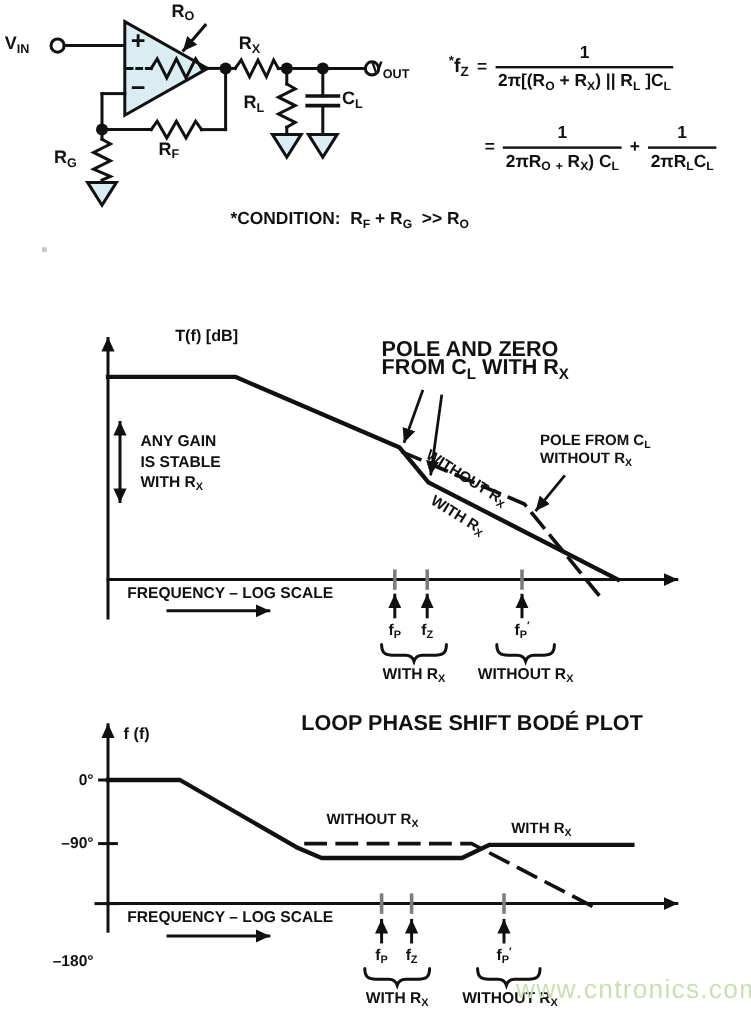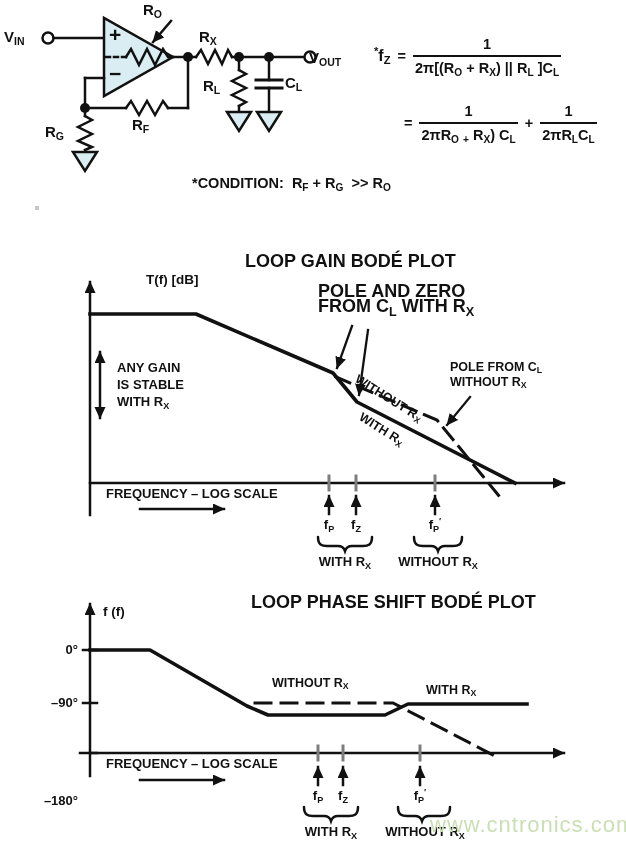--- a/index.html
+++ b/index.html
@@ -150,21 +150,20 @@
       <line x1="140" y1="269" x2="224" y2="269" stroke-width="2.5" marker-end="url(#ah2)"></line>
 
       <line x1="329" y1="274" x2="329" y2="256" stroke-width="2.5" marker-end="url(#ah2)"></line>
       <line x1="356" y1="274" x2="356" y2="256" stroke-width="2.5" marker-end="url(#ah2)"></line>
       <line x1="435" y1="274" x2="435" y2="256" stroke-width="2.5" marker-end="url(#ah2)"></line>
 
       <path d="M318,297 C318,305 322,306 327,306 L338,306 C342,306 344,308 345,311 C346,308 348,306 352,306 L363,306 C368,306 372,305 372,297" stroke-width="2.5" stroke-linecap="round"></path>
       <path d="M414,297 C414,305 418,306 423,306 L431,306 C435,306 437,308 438,311 C439,308 441,306 445,306 L453,306 C458,306 462,305 462,297" stroke-width="2.5" stroke-linecap="round"></path>
     </g>
   </svg>
-  <div class="lbl" style="left:245px;top:11px;font-size:18px;">LOOP GAIN BODÉ PLOT</div>
   <div class="lbl" style="left:102px;top:32px;font-size:13.5px;margin-left:44px;">T(f) [dB]</div>
   <div class="lbl" style="left:106px;top:246px;font-size:13px;">FREQUENCY – LOG SCALE</div>
   <div class="lbl" style="left:117px;top:119px;font-size:13px;line-height:17px;">
     <div>ANY GAIN</div>
     <div>IS STABLE</div>
     <div>WITH R<sub>X</sub></div>
   </div>
   <div class="lbl" style="left:318px;top:44px;font-size:18px;line-height:15px;">
     <div>POLE AND ZERO</div>
     <div>FROM C<sub>L</sub> WITH R<sub>X</sub></div>

